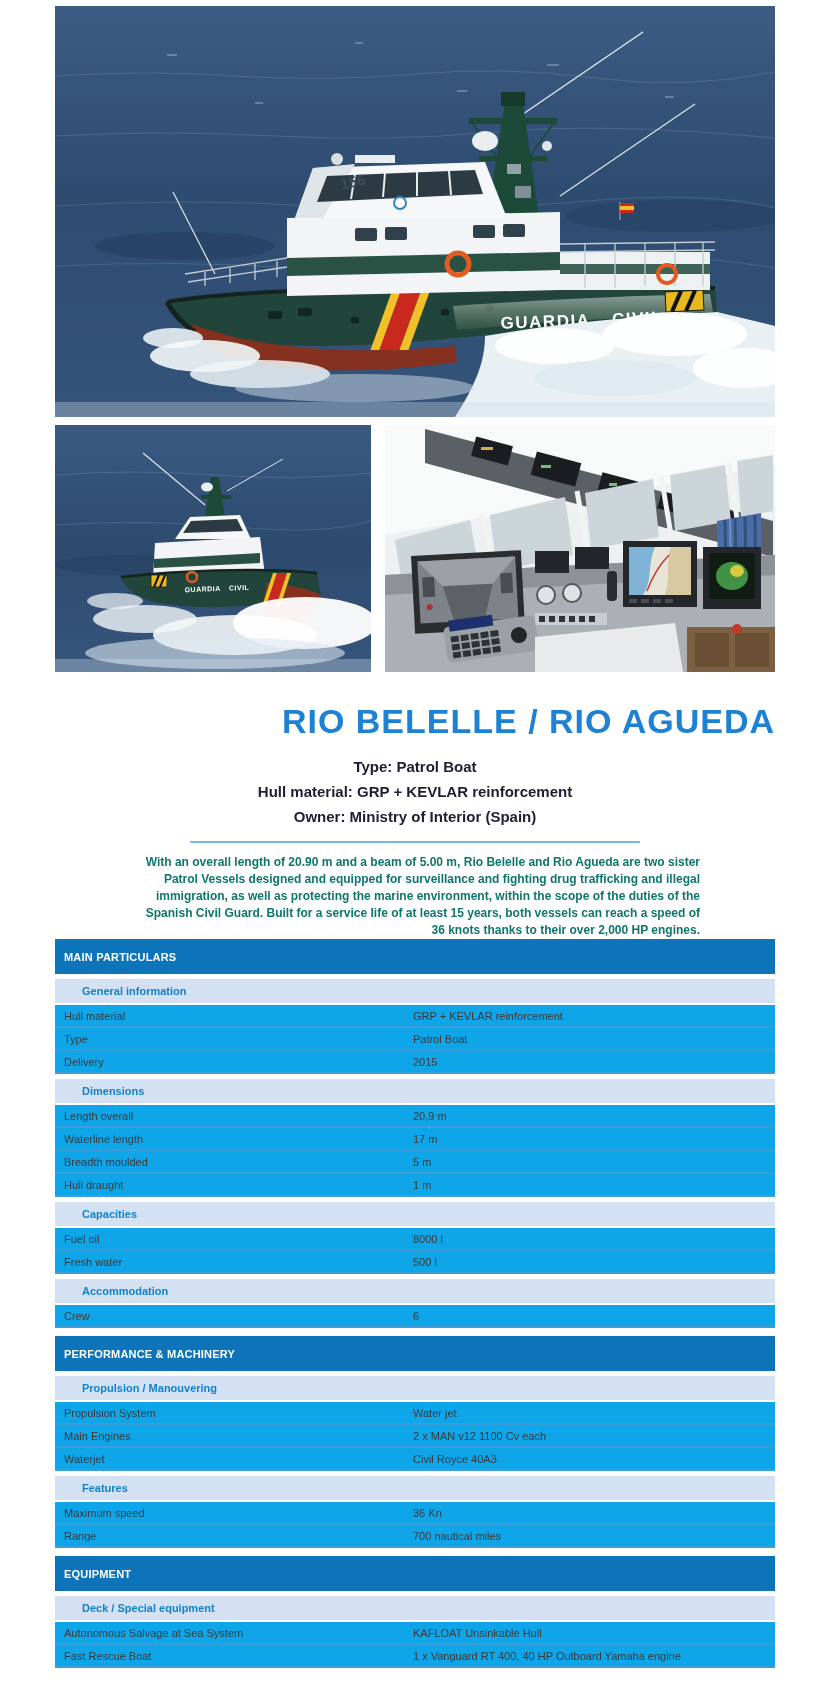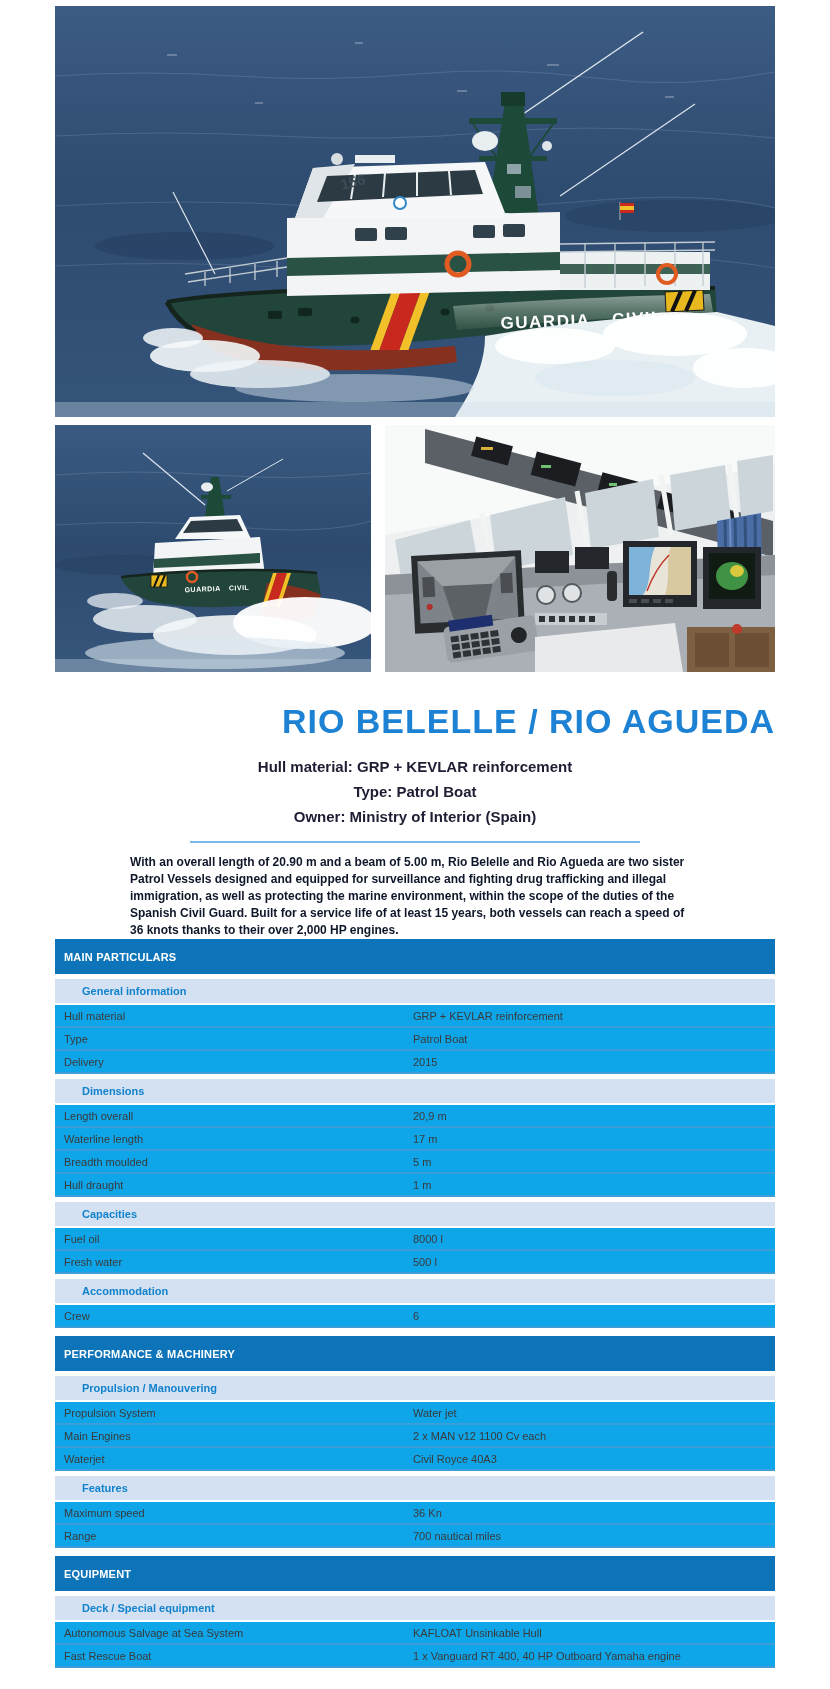--- a/index.html
+++ b/index.html
@@ -10,21 +10,21 @@
   .photo-main{width:720px;height:411px;display:block;}
   .photo-row{display:flex;gap:14px;margin-top:8px;}
   .photo-left{width:316px;height:247px;display:block;}
   .photo-right{width:390px;height:247px;display:block;}
   svg{display:block;}
 
   
   .title{margin-top:30px;text-align:right;color:#1d82d4;font-size:34px;font-weight:700;letter-spacing:1px;}
   .subtitles{margin-top:13px;text-align:center;color:#1d1d33;font-weight:700;font-size:15px;line-height:25px;}
   .divider{width:450px;height:2px;background:#7db9e8;margin:12px auto 11px auto;}
-  .description{width:570px;margin:0 auto;text-align:left;font-size:12px;font-weight:700;color:#0f172a;line-height:17px;}
+  .description{width:570px;margin:0 auto;text-align:right;font-size:12px;font-weight:700;color:#0f766e;line-height:17px;}
 
   
   .spec-table{margin-top:0;}
   .bar-dark{background:#0d74ba;color:#ffffff;font-size:11px;font-weight:700;padding:12px 9px 11px 9px;margin-top:8px;letter-spacing:.2px;}
   .bar-dark:first-child{margin-top:0;}
   .bar-light{background:#d3e1f3;color:#1282cc;font-size:11px;font-weight:700;padding:6px 27px;margin-top:5px;margin-bottom:2px;}
   .spec-row{display:flex;align-items:center;height:21px;border-bottom:2px solid #3d9dd8;font-size:11px;color:#3a3a3a;background:#0ea5e9;}
   .spec-label{box-sizing:border-box;width:358px;padding-left:9px;}
   .spec-value{flex:1;}
 </style>
@@ -353,22 +353,22 @@
           <rect x="310" y="208" width="34" height="34" fill="#6a4f34"></rect>
           <rect x="350" y="208" width="34" height="34" fill="#6a4f34"></rect>
           <circle cx="352" cy="204" r="5" fill="#c0392b"></circle>
         </g>
       </svg>
     </div>
   </div>
 
   <div class="title">RIO BELELLE / RIO AGUEDA</div>
   <div class="subtitles">
+    <div>Type: Patrol Boat</div>
     <div>Hull material: GRP + KEVLAR reinforcement</div>
-    <div>Type: Patrol Boat</div>
     <div>Owner: Ministry of Interior (Spain)</div>
   </div>
   <div class="divider"></div>
   <div class="description">With an overall length of 20.90 m and a beam of 5.00 m, Rio Belelle and Rio Agueda are two sister Patrol Vessels designed and equipped for surveillance and fighting drug trafficking and illegal immigration, as well as protecting the marine environment, within the scope of the duties of the Spanish Civil Guard. Built for a service life of at least 15 years, both vessels can reach a speed of 36 knots thanks to their over 2,000 HP engines.</div>
 
   <div class="spec-table">
       <div class="bar-dark">MAIN PARTICULARS</div>
       <div class="bar-light">General information</div>
       <div class="spec-row">
         <div class="spec-label">Hull material</div>

